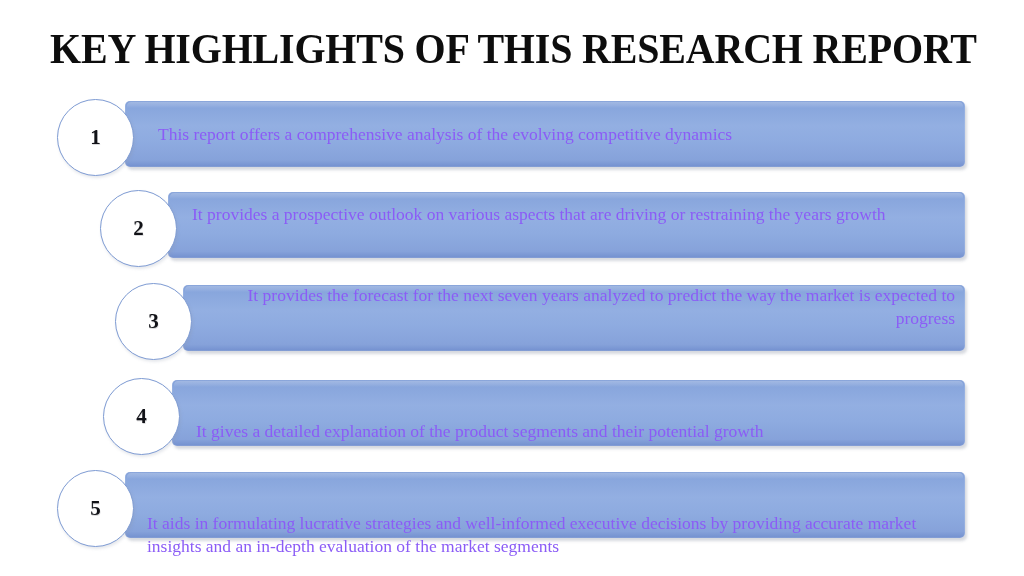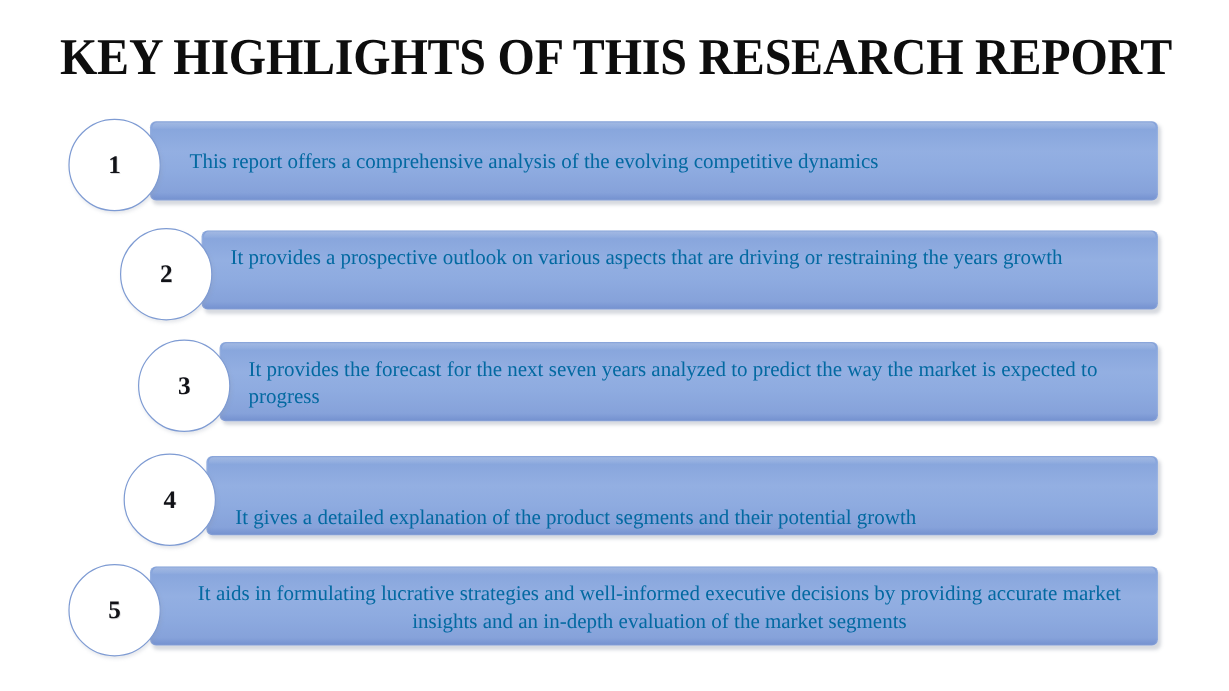--- a/index.html
+++ b/index.html
@@ -78,21 +78,21 @@
     background: linear-gradient(to bottom, rgba(255,255,255,0.28), rgba(255,255,255,0));
     pointer-events: none;
   }
 
   
   .bar-text {
     position: absolute;
     font-family: "Liberation Serif", "DejaVu Serif", serif;
     font-size: 17.5px;
     line-height: 23px;
-    color: #0369a1;
+    color: #8b5cf6;
     white-space: pre-line;
   }
 
   
   .circle {
     position: absolute;
     box-sizing: border-box;
     border-radius: 50%;
     background: #ffffff;
     border: 1.4px solid #7e9bd3;
@@ -130,36 +130,36 @@
     <div class="row">
       <div class="bar" style="left:168px; top:192px; width:797px; height:66px;"></div>
       <div class="bar-text" style="left:192px; top:203px; width:762px;">It provides a prospective outlook on various aspects that are driving or restraining the years growth</div>
       <div class="circle" style="left:100px; top:190px; width:77px; height:77px;">
         <span class="circle-number">2</span>
       </div>
     </div>
 
     <div class="row">
       <div class="bar" style="left:183px; top:285px; width:782px; height:66px;"></div>
-      <div class="bar-text" style="left:207px; top:296px; width:748px;">It provides the forecast for the next seven years analyzed to predict the way the market is expected to progress</div>
+      <div class="bar-text" style="left:207px; top:284px; width:748px;text-align:right;">It provides the forecast for the next seven years analyzed to predict the way the market is expected to progress</div>
       <div class="circle" style="left:115px; top:283px; width:77px; height:77px;">
         <span class="circle-number">3</span>
       </div>
     </div>
 
     <div class="row">
       <div class="bar" style="left:172px; top:380px; width:793px; height:66px;"></div>
       <div class="bar-text" style="left:196px; top:420px; width:760px;">It gives a detailed explanation of the product segments and their potential growth</div>
       <div class="circle" style="left:103px; top:378px; width:77px; height:77px;">
         <span class="circle-number">4</span>
       </div>
     </div>
 
     <div class="row">
       <div class="bar" style="left:125px; top:472px; width:840px; height:66px;"></div>
-      <div class="bar-text" style="left:147px; top:483px; width:805px;text-align:center;">It aids in formulating lucrative strategies and well-informed executive decisions by providing accurate market insights and an in-depth evaluation of the market segments</div>
+      <div class="bar-text" style="left:147px; top:512px; width:805px;">It aids in formulating lucrative strategies and well-informed executive decisions by providing accurate market insights and an in-depth evaluation of the market segments</div>
       <div class="circle" style="left:57px; top:470px; width:77px; height:77px;">
         <span class="circle-number">5</span>
       </div>
     </div>
 
   </div>
 </div>
 
 </body></html>

